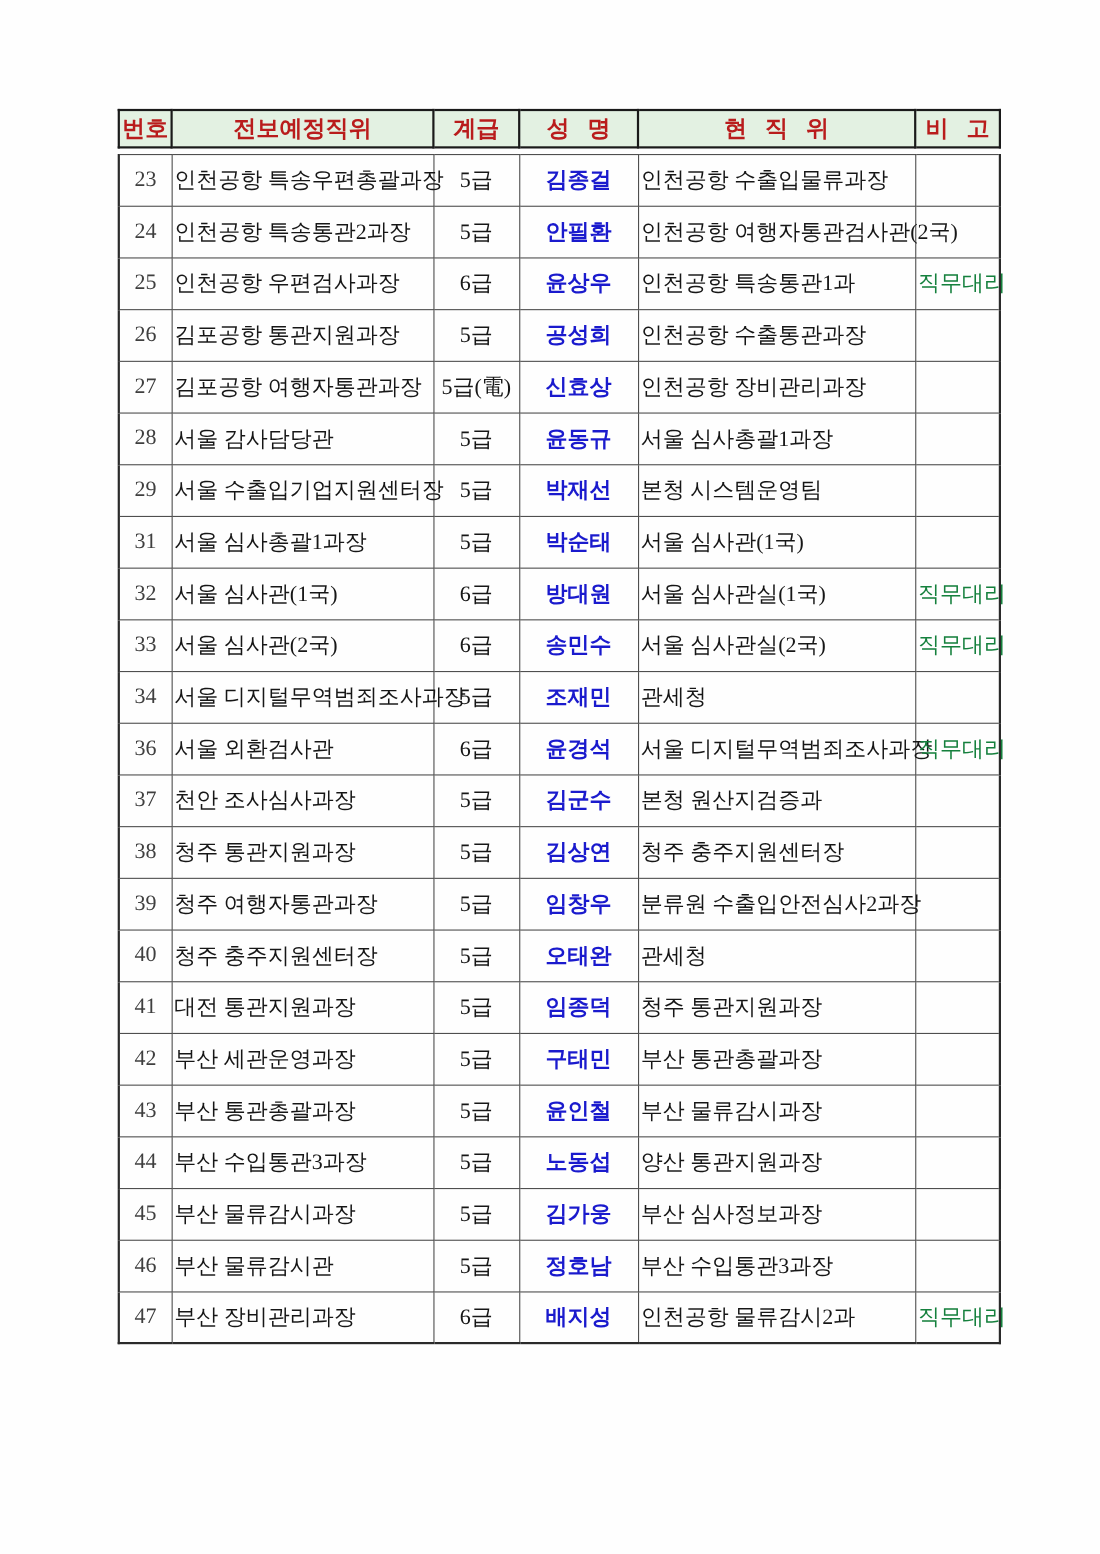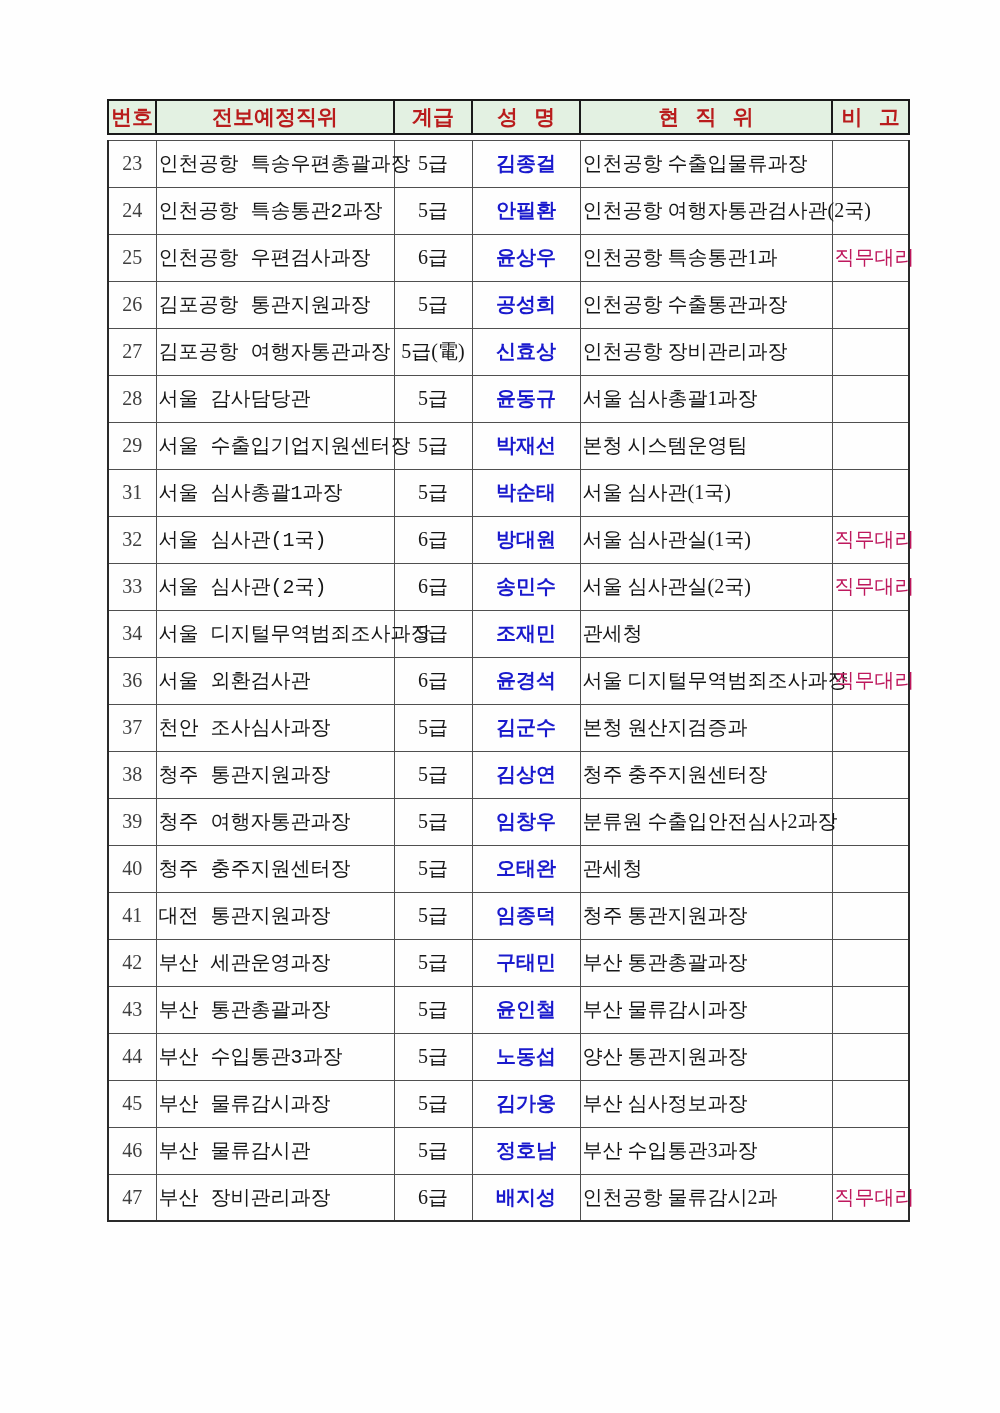--- a/index.html
+++ b/index.html
@@ -60,34 +60,34 @@
   }
   tbody tr.data-row td:first-child { border-left: 2px solid #2a2a2a; }
   tbody tr.data-row td:last-child { border-right: 2px solid #2a2a2a; }
   tbody tr.data-row:last-child td { border-bottom: 2px solid #2a2a2a; }
   td span.cell-text { white-space: nowrap; display: inline-block; }
   td.c-no {
     text-align: center;
     font-size: 23px;
     color: var(--text-number);
   }
-  td.c-newpos { text-align: left; padding-left: 4px; font-family: Liberation Mono, monospace; }
+  td.c-newpos { text-align: left; padding-left: 4px; }
   td.c-grade { text-align: center; }
   td.c-name {
     text-align: center;
     font-weight: bold;
     font-size: 22px;
     color: var(--name-color);
   }
   td.c-curpos { text-align: left; padding-left: 5px; }
   td.c-note {
     text-align: left;
     font-size: 15px;
     padding: 0 1px;
-    color: #be185d;
+    color: #15803d;
   }
 </style>
 </head>
 <body>
 
 <div class="page">
   <table class="transfer-table">
     <colgroup>
       <col style="width:48px">
       <col style="width:238px">

